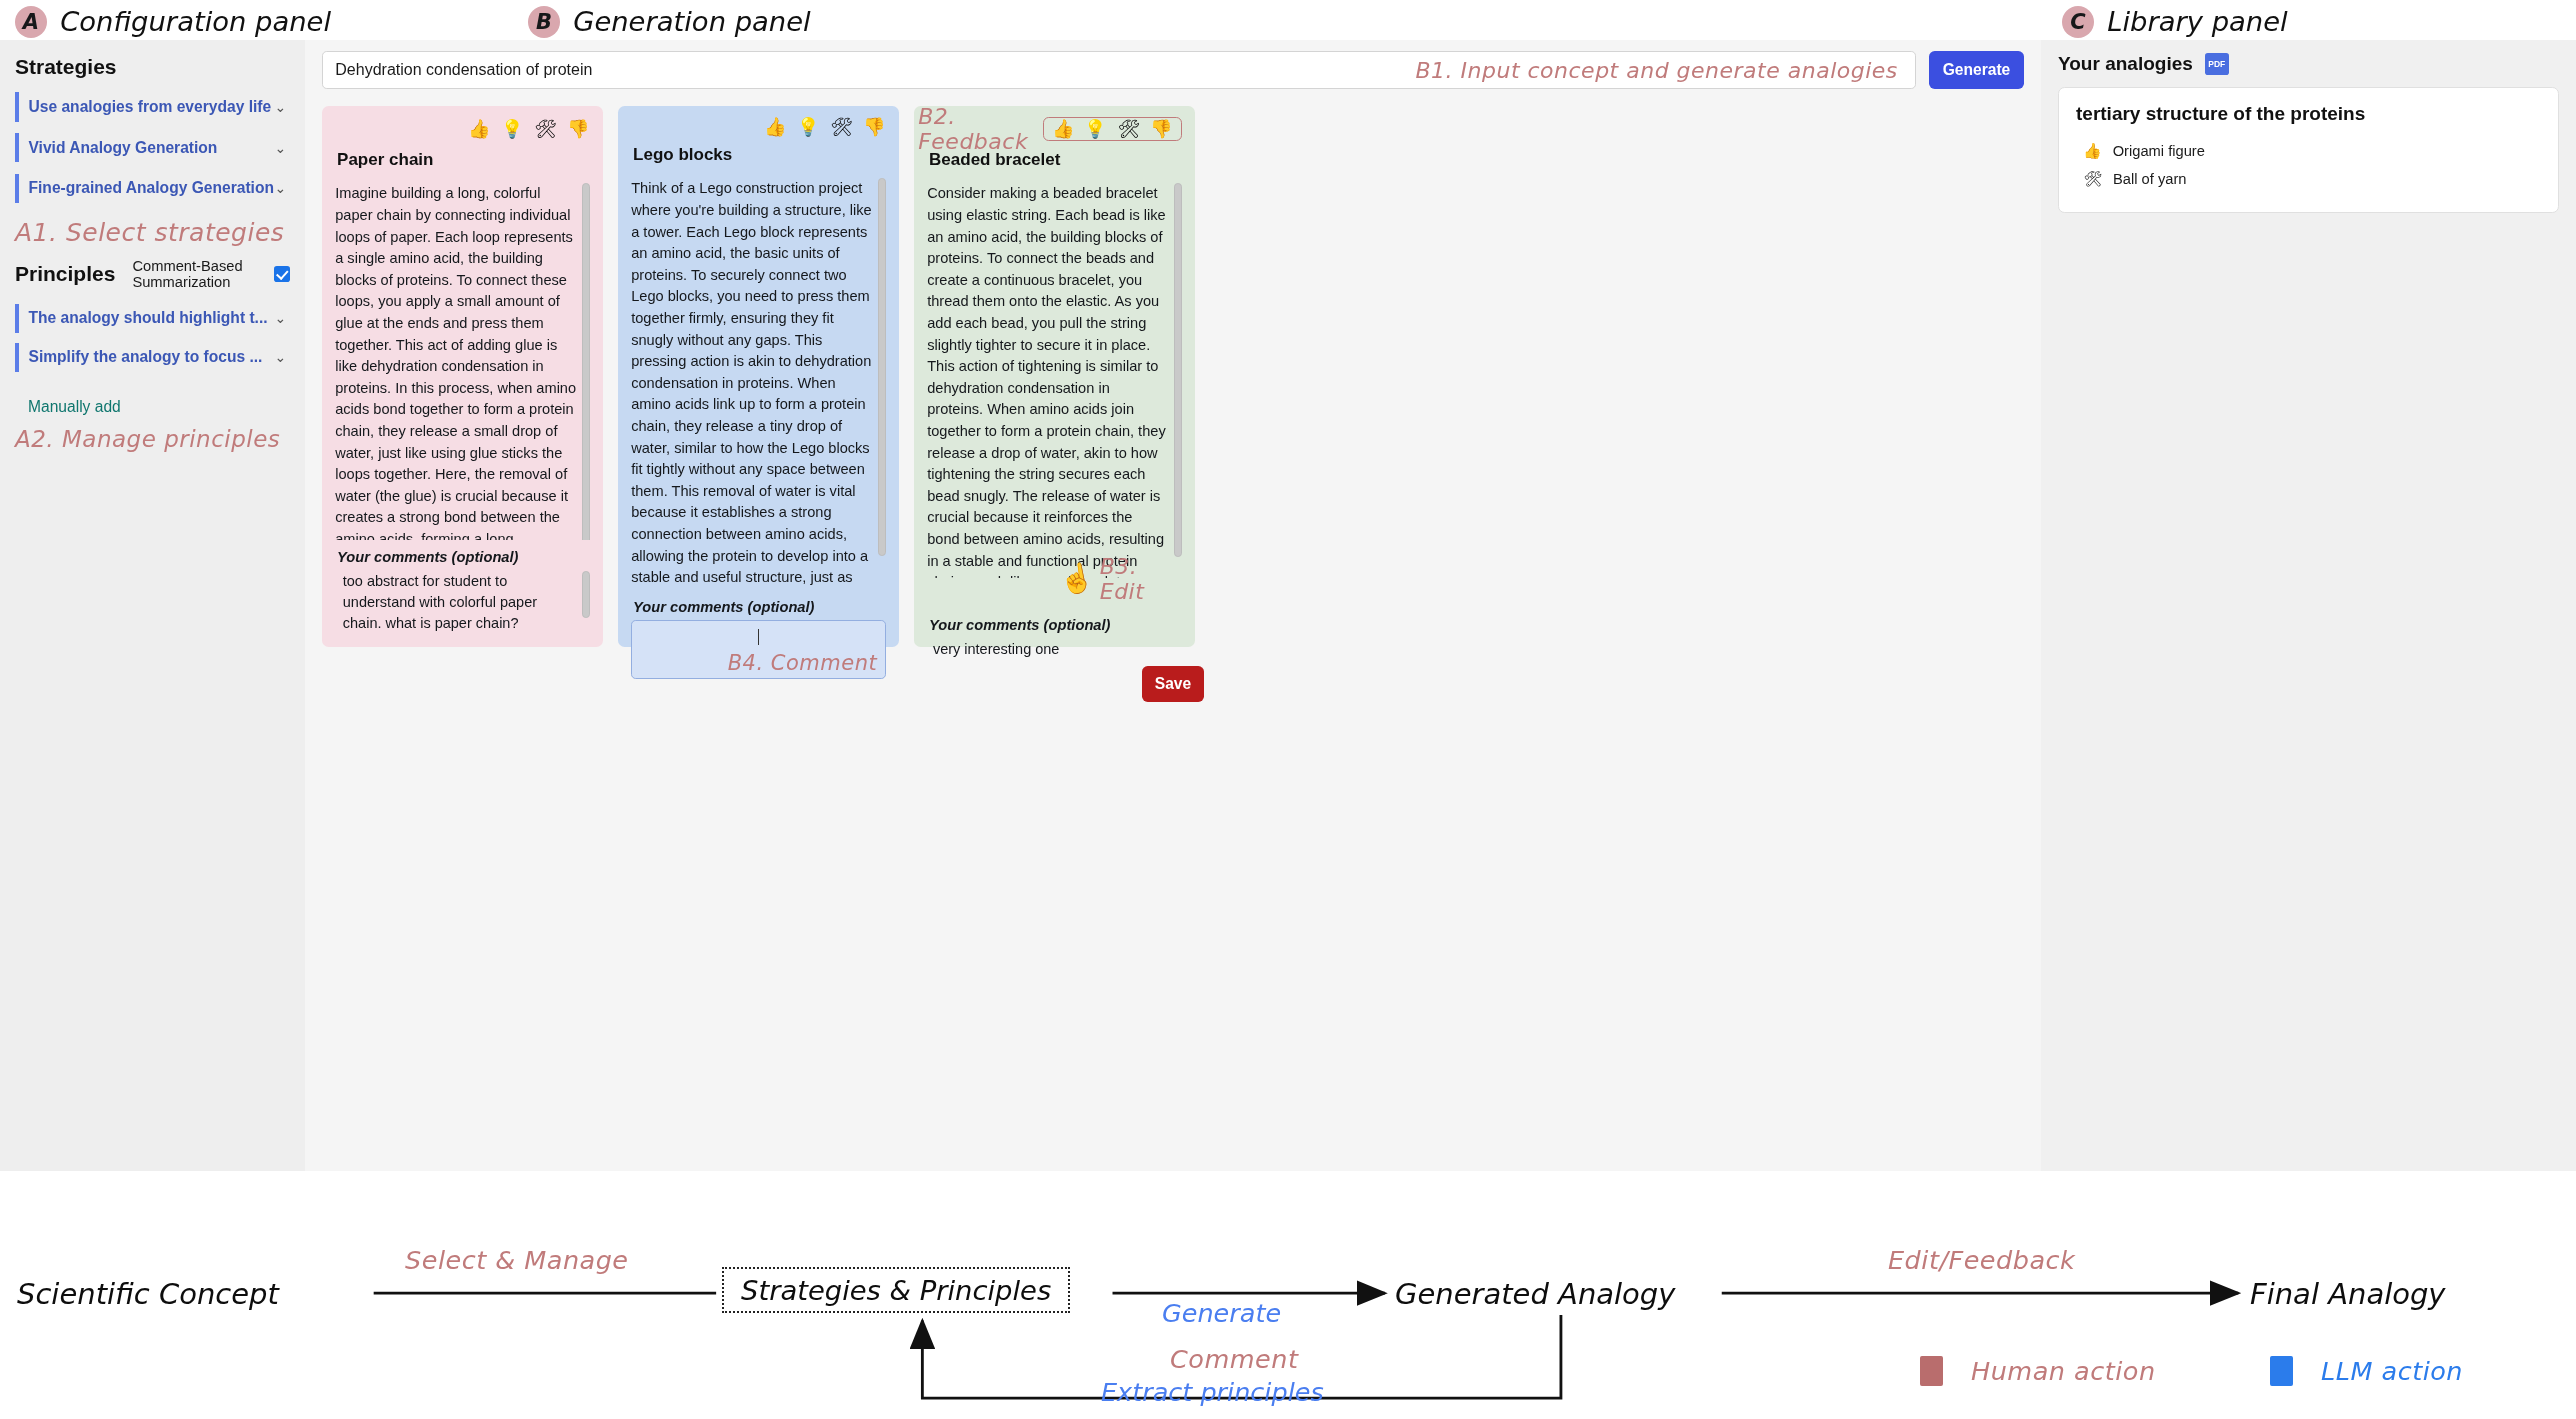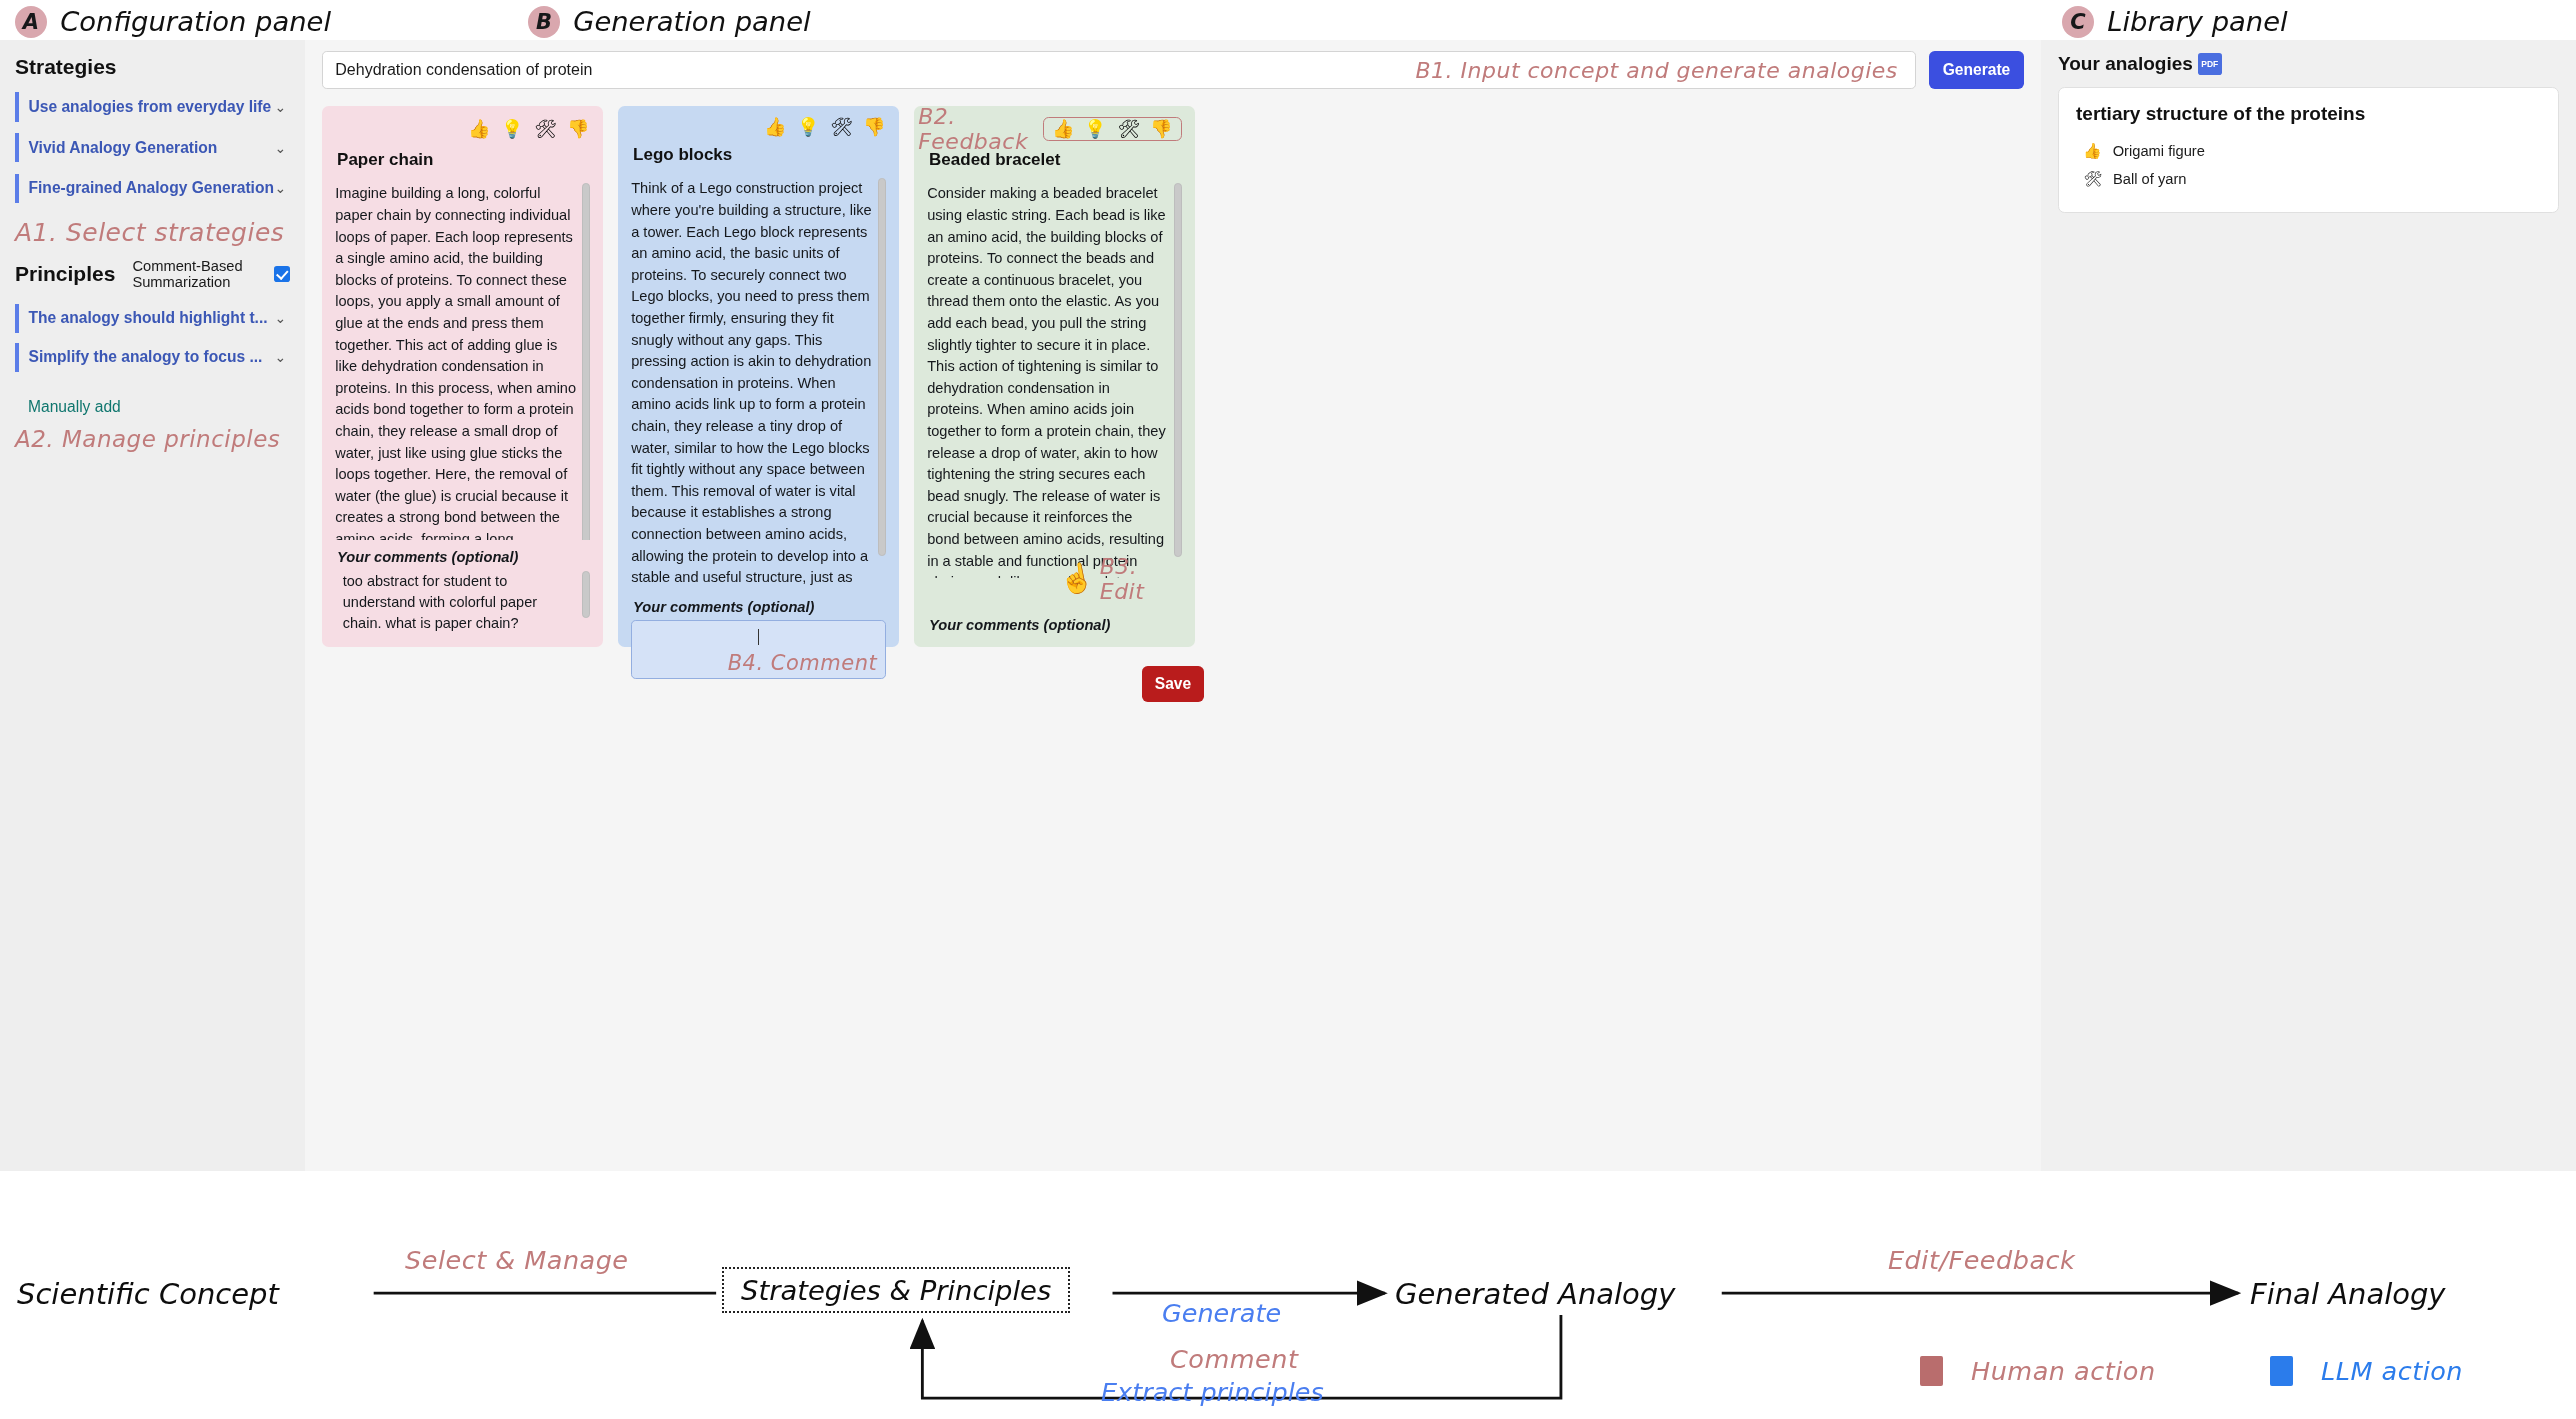--- a/index.html
+++ b/index.html
@@ -170,21 +170,21 @@
     cursor: pointer;
   }
 
   
   #lib-panel {
     position: absolute; left: 2041px; top: 40px;
     width: 535px; height: 1131px;
     background: #f0f0f0;
   }
   .lib-head {
-    display: flex; align-items: center; gap: 5px;
+    display: flex; align-items: center; gap: 12px;
     padding: 13.2px 0 9.5px 17px;
     font-size: 19px; font-weight: bold; color: #111;
   }
   .pdf-icon {
     width: 24px; height: 22px; border-radius: 2.8px;
     background: #4a6ee0; color: #fff;
     font-size: 8.5px; font-weight: bold;
     display: flex; align-items: center; justify-content: center;
     cursor: pointer;
   }
@@ -359,20 +359,23 @@
         <span>Consider making a beaded bracelet using elastic string. Each bead is like an amino acid, the building blocks of proteins. To connect the beads and create a continuous bracelet, you thread them onto the elastic. As you add each bead, you pull the string slightly tighter to secure it in place. This action of tightening is similar to dehydration condensation in proteins. When amino acids join together to form a protein chain, they release a drop of water, akin to how tightening the string secures each bead snugly. The release of water is crucial because it reinforces the bond between amino acids, resulting in a stable and functional protein chain, much like your bracelet becomes secure and complete as you continue to add beads and tighten the string.</span>
         <div class="scrollbar">
           <div class="thumb" style="top:0; height:374px;"></div>
         </div>
       </div>
       <div style="display:flex; align-items:center; gap:5.7px; margin:-24.6px 0 0 132px; position:relative; z-index:3;">
         <span style="font-size:28px; color:#b96d6d; transform:rotate(-10deg);">☝</span>
         <span class="anno" style="font-size:22px;">B3. Edit</span>
       </div>
       <div class="comments-label" style="margin-top:13.2px;">Your comments (optional)</div>
+      <div class="comment-text" style="padding-left:5.7px;">
+        <span>very interesting one</span>
+      </div>
     </div>
 
   </div>
 
   <div class="save-row">
     <div class="save-btn">Save</div>
   </div>
 </div>
 
 <div id="lib-panel">

